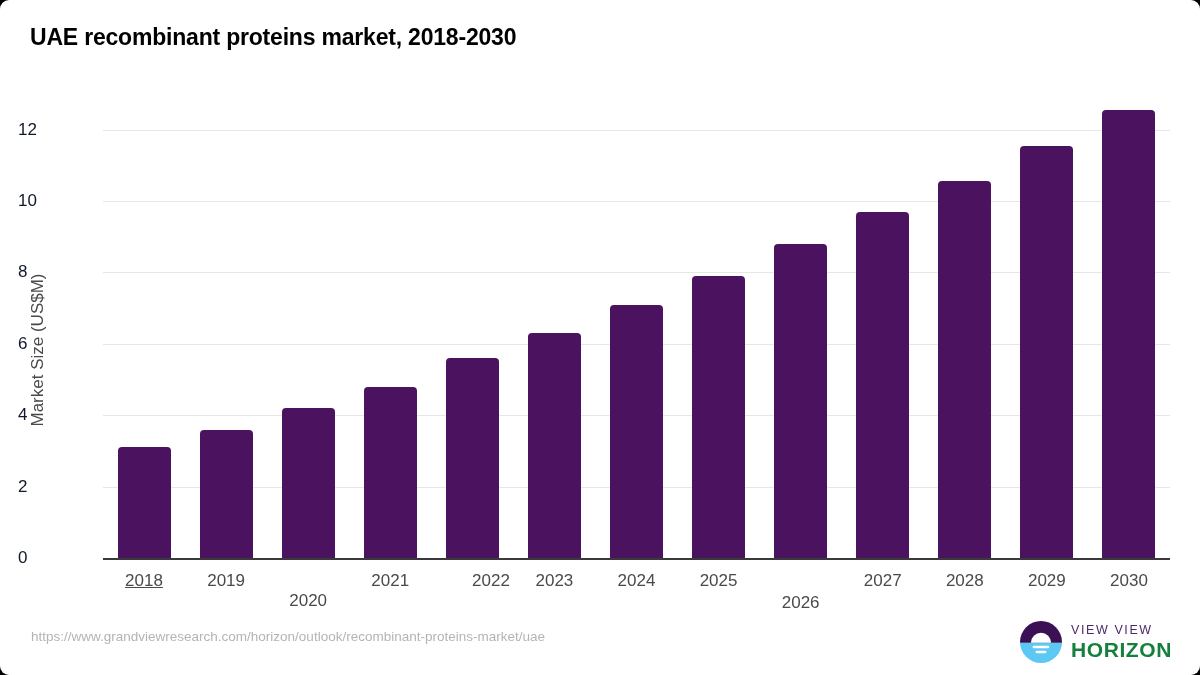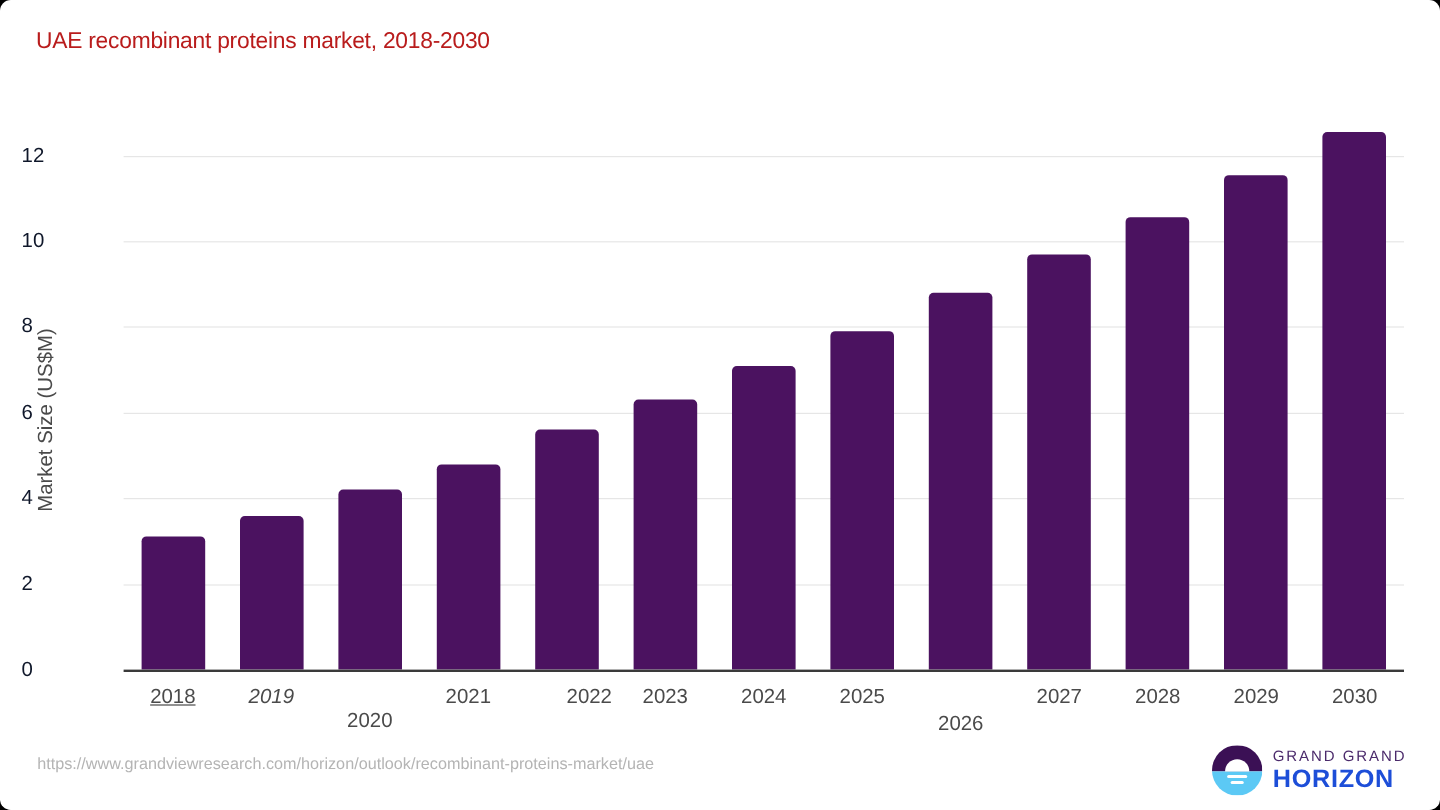--- a/index.html
+++ b/index.html
@@ -14,23 +14,23 @@
     width: 1200px; height: 675px;
     background: #ffffff;
     border-radius: 9px;
     overflow: hidden;
   }
 
   
   #chart-title {
     position: absolute;
     left: 30px; top: 24px;
-    font-size: 19px;
-    font-weight: normal;
-    color: #b91c1c;
+    font-size: 23px;
+    font-weight: bold;
+    color: #000000;
     letter-spacing: -0.2px;
     white-space: nowrap;
   }
 
   
   #plot-area {
     position: absolute;
     left: 103px; top: 94px;
     width: 1067px; height: 464px;
   }
@@ -128,21 +128,21 @@
   }
   #logo-line1 {
     font-size: 12.5px;
     letter-spacing: 1.6px;
     color: #4b2a6b;
     font-weight: normal;
   }
   #logo-line2 {
     font-size: 21px;
     letter-spacing: 0.6px;
-    color: #1d4ed8;
+    color: #15803d;
     font-weight: bold;
     margin-top: 3px;
   }
 </style>
 </head>
 <body>
 
 <div id="canvas">
 
   <div id="chart-title">UAE recombinant proteins market, 2018-2030</div>
@@ -207,21 +207,21 @@
         </div>
         <div class="bar-slot" style="left: 984.923px; width: 82.0769px;">
           <div class="bar" title="2030: 12.55" style="height: 447.938px; background: rgb(75, 18, 96);"></div>
         </div>
       </div>
   </div>
 
   <div id="axis-baseline"></div>
   <div id="x-labels">
       <div class="x-label" style="left: 103px; width: 82.0769px; text-decoration: underline;">2018</div>
-      <div class="x-label" style="left: 185.077px; width: 82.0769px; font-style: italic;">2019</div>
+      <div class="x-label" style="left: 185.077px; width: 82.0769px;">2019</div>
       <div class="x-label" style="left: 267.154px; width: 82.0769px; margin-top: 20px;">2020</div>
       <div class="x-label" style="left: 349.231px; width: 82.0769px;">2021</div>
       <div class="x-label" style="left: 450px; width: 82.0769px;">2022</div>
       <div class="x-label" style="left: 513.385px; width: 82.0769px;">2023</div>
       <div class="x-label" style="left: 595.462px; width: 82.0769px;">2024</div>
       <div class="x-label" style="left: 677.538px; width: 82.0769px;">2025</div>
       <div class="x-label" style="left: 759.615px; width: 82.0769px; margin-top: 22px;">2026</div>
       <div class="x-label" style="left: 841.692px; width: 82.0769px;">2027</div>
       <div class="x-label" style="left: 923.769px; width: 82.0769px;">2028</div>
       <div class="x-label" style="left: 1005.85px; width: 82.0769px;">2029</div>
@@ -239,18 +239,18 @@
       </defs>
       <g clip-path="url(#circ)">
         <rect x="0" y="0" width="100" height="52" fill="#3b1055"></rect>
         <rect x="0" y="52" width="100" height="48" fill="#5cc9f5"></rect>
         <path d="M26 52 a24 24 0 0 1 48 0 z" fill="#ffffff"></path>
         <rect x="30" y="59" width="40" height="6" rx="3" fill="#ffffff"></rect>
         <rect x="37" y="71" width="26" height="6" rx="3" fill="#ffffff"></rect>
       </g>
     </svg>
     <div id="logo-text">
-      <div id="logo-line1">GRAND GRAND</div>
+      <div id="logo-line1">VIEW VIEW</div>
       <div id="logo-line2">HORIZON</div>
     </div>
   </div>
 
 </div>
 
 </body></html>

